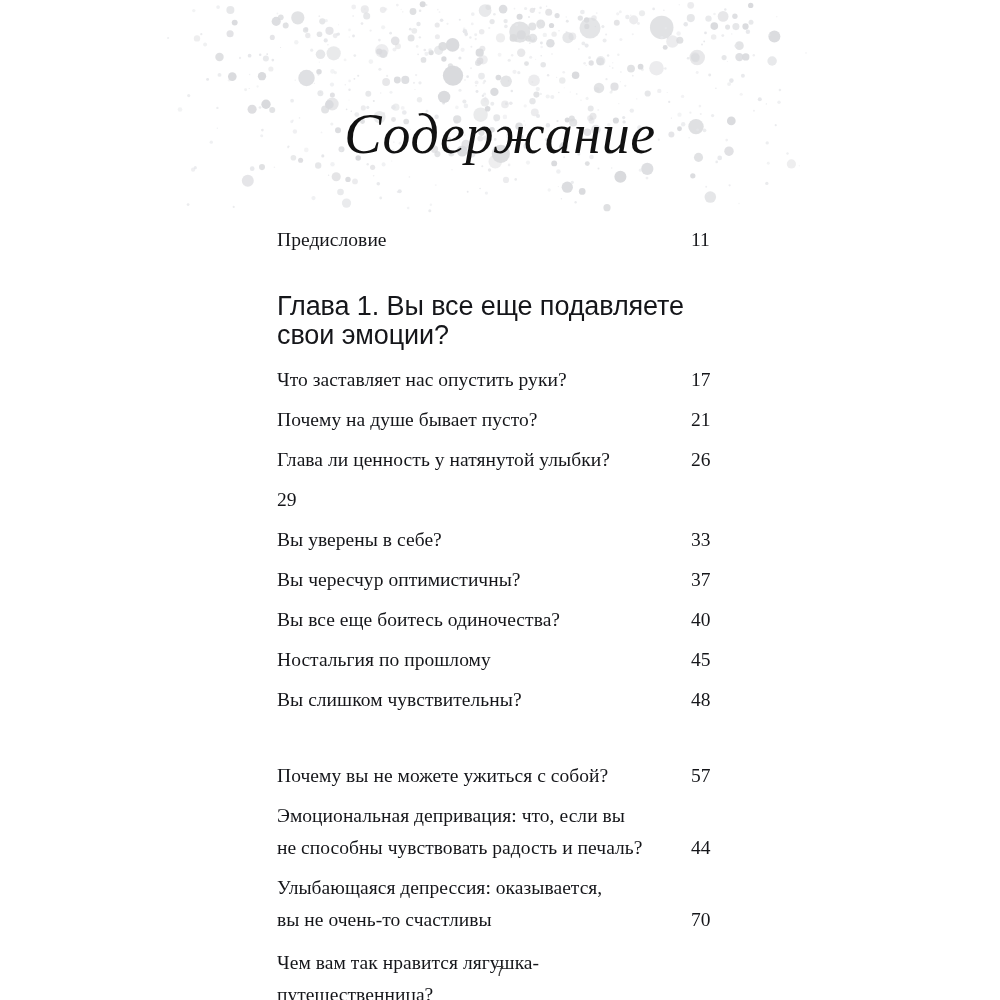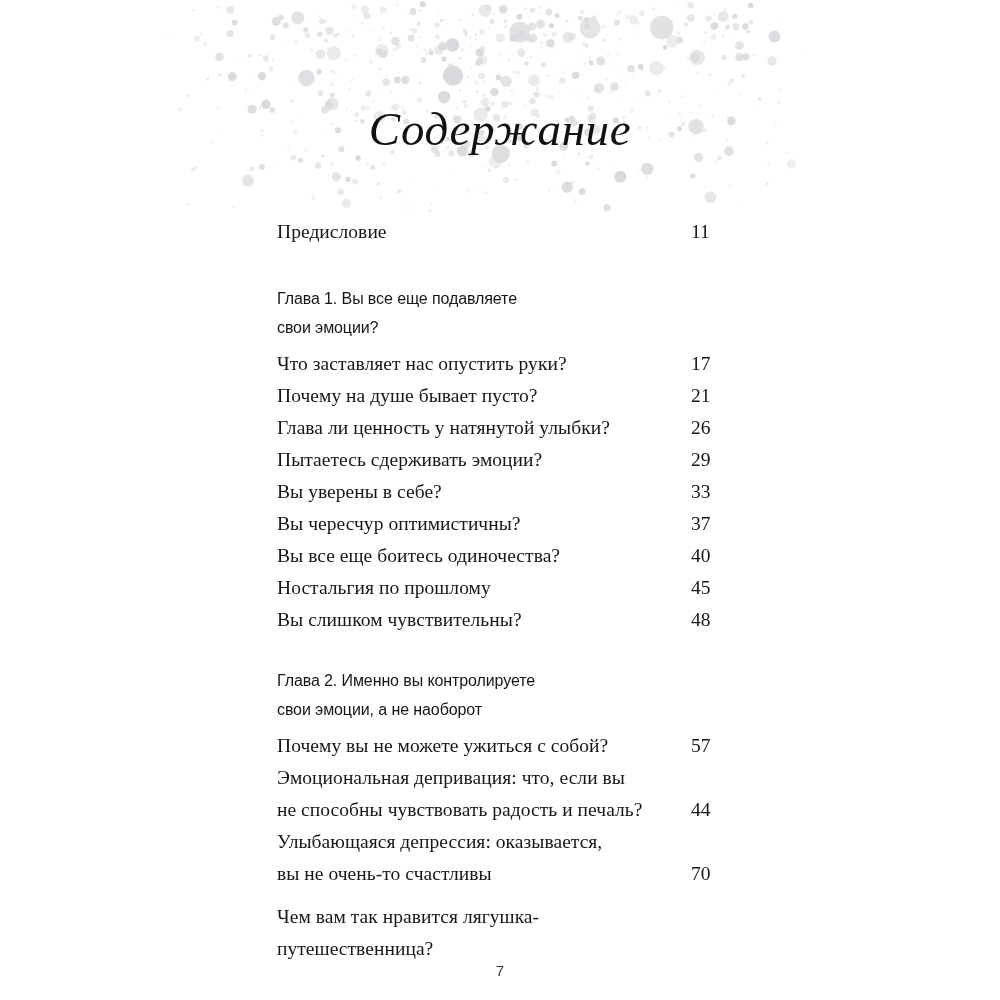--- a/index.html
+++ b/index.html
@@ -32,21 +32,21 @@
   
   .page-title {
     position: absolute;
     left: 0;
     top: 104px;
     width: 1000px;
     text-align: center;
     font-family: "Liberation Serif", "DejaVu Serif", serif;
     font-style: italic;
     font-weight: 400;
-    font-size: 47px;
+    font-size: 56px;
     letter-spacing: 0.6px;
     color: #111111;
     line-height: 1.1;
   }
 
   
   .toc {
     position: absolute;
     left: 277px;
     top: 216px;
@@ -55,20 +55,21 @@
 
   .toc-entry {
     display: flex;
     align-items: flex-end;
     justify-content: space-between;
     font-family: "Liberation Serif", "DejaVu Serif", serif;
     font-size: 19.5px;
     line-height: 32px;
     color: #15161a;
     letter-spacing: 0.05px;
+    margin-top: 8px;
   }
   .toc-entry .entry-title {
     flex: 0 1 auto;
     padding-right: 16px;
     white-space: pre-line;
   }
   .toc-entry .entry-page {
     flex: 0 0 auto;
     width: 46px;
     font-size: 19.5px;
@@ -76,21 +77,21 @@
   }
 
   
   .gap-preface  { height: 36px; }
   .gap-after-ch { height: 6px; }
   .gap-chapter  { height: 30px; }
 
   .chapter-heading {
     font-family: "Liberation Sans", "DejaVu Sans", sans-serif;
     font-weight: 400;
-    font-size: 16px;
+    font-size: 27px;
     line-height: 29px;
     color: #15161a;
     letter-spacing: -0.1px;
     white-space: pre-line;
   }
 
   
   .folio {
     position: absolute;
     left: 0;
@@ -744,21 +745,20 @@
   </div>
   <div class="toc-entry">
     <span class="entry-title">Почему на душе бывает пусто?</span>
     <span class="entry-page">21</span>
   </div>
   <div class="toc-entry">
     <span class="entry-title">Глава ли ценность у натянутой улыбки?</span>
     <span class="entry-page">26</span>
   </div>
   <div class="toc-entry">
-    <span class="entry-title">Пытаетесь сдерживать эмоции?</span>
     <span class="entry-page">29</span>
   </div>
   <div class="toc-entry">
     <span class="entry-title">Вы уверены в себе?</span>
     <span class="entry-page">33</span>
   </div>
   <div class="toc-entry">
     <span class="entry-title">Вы чересчур оптимистичны?</span>
     <span class="entry-page">37</span>
   </div>
@@ -770,22 +770,20 @@
     <span class="entry-title">Ностальгия по прошлому</span>
     <span class="entry-page">45</span>
   </div>
   <div class="toc-entry">
     <span class="entry-title">Вы слишком чувствительны?</span>
     <span class="entry-page">48</span>
   </div>
 
   <div class="gap-chapter"></div>
 
-  <div class="chapter-heading">Глава 2. Именно вы контролируете
-свои эмоции, а не наоборот</div>
   <div class="gap-after-ch"></div>
 
   <div class="toc-entry">
     <span class="entry-title">Почему вы не можете ужиться с собой?</span>
     <span class="entry-page">57</span>
   </div>
   <div class="toc-entry" style="">
     <span class="entry-title">Эмоциональная депривация: что, если вы
 не способны чувствовать радость и печаль?</span>
     <span class="entry-page">44</span>

